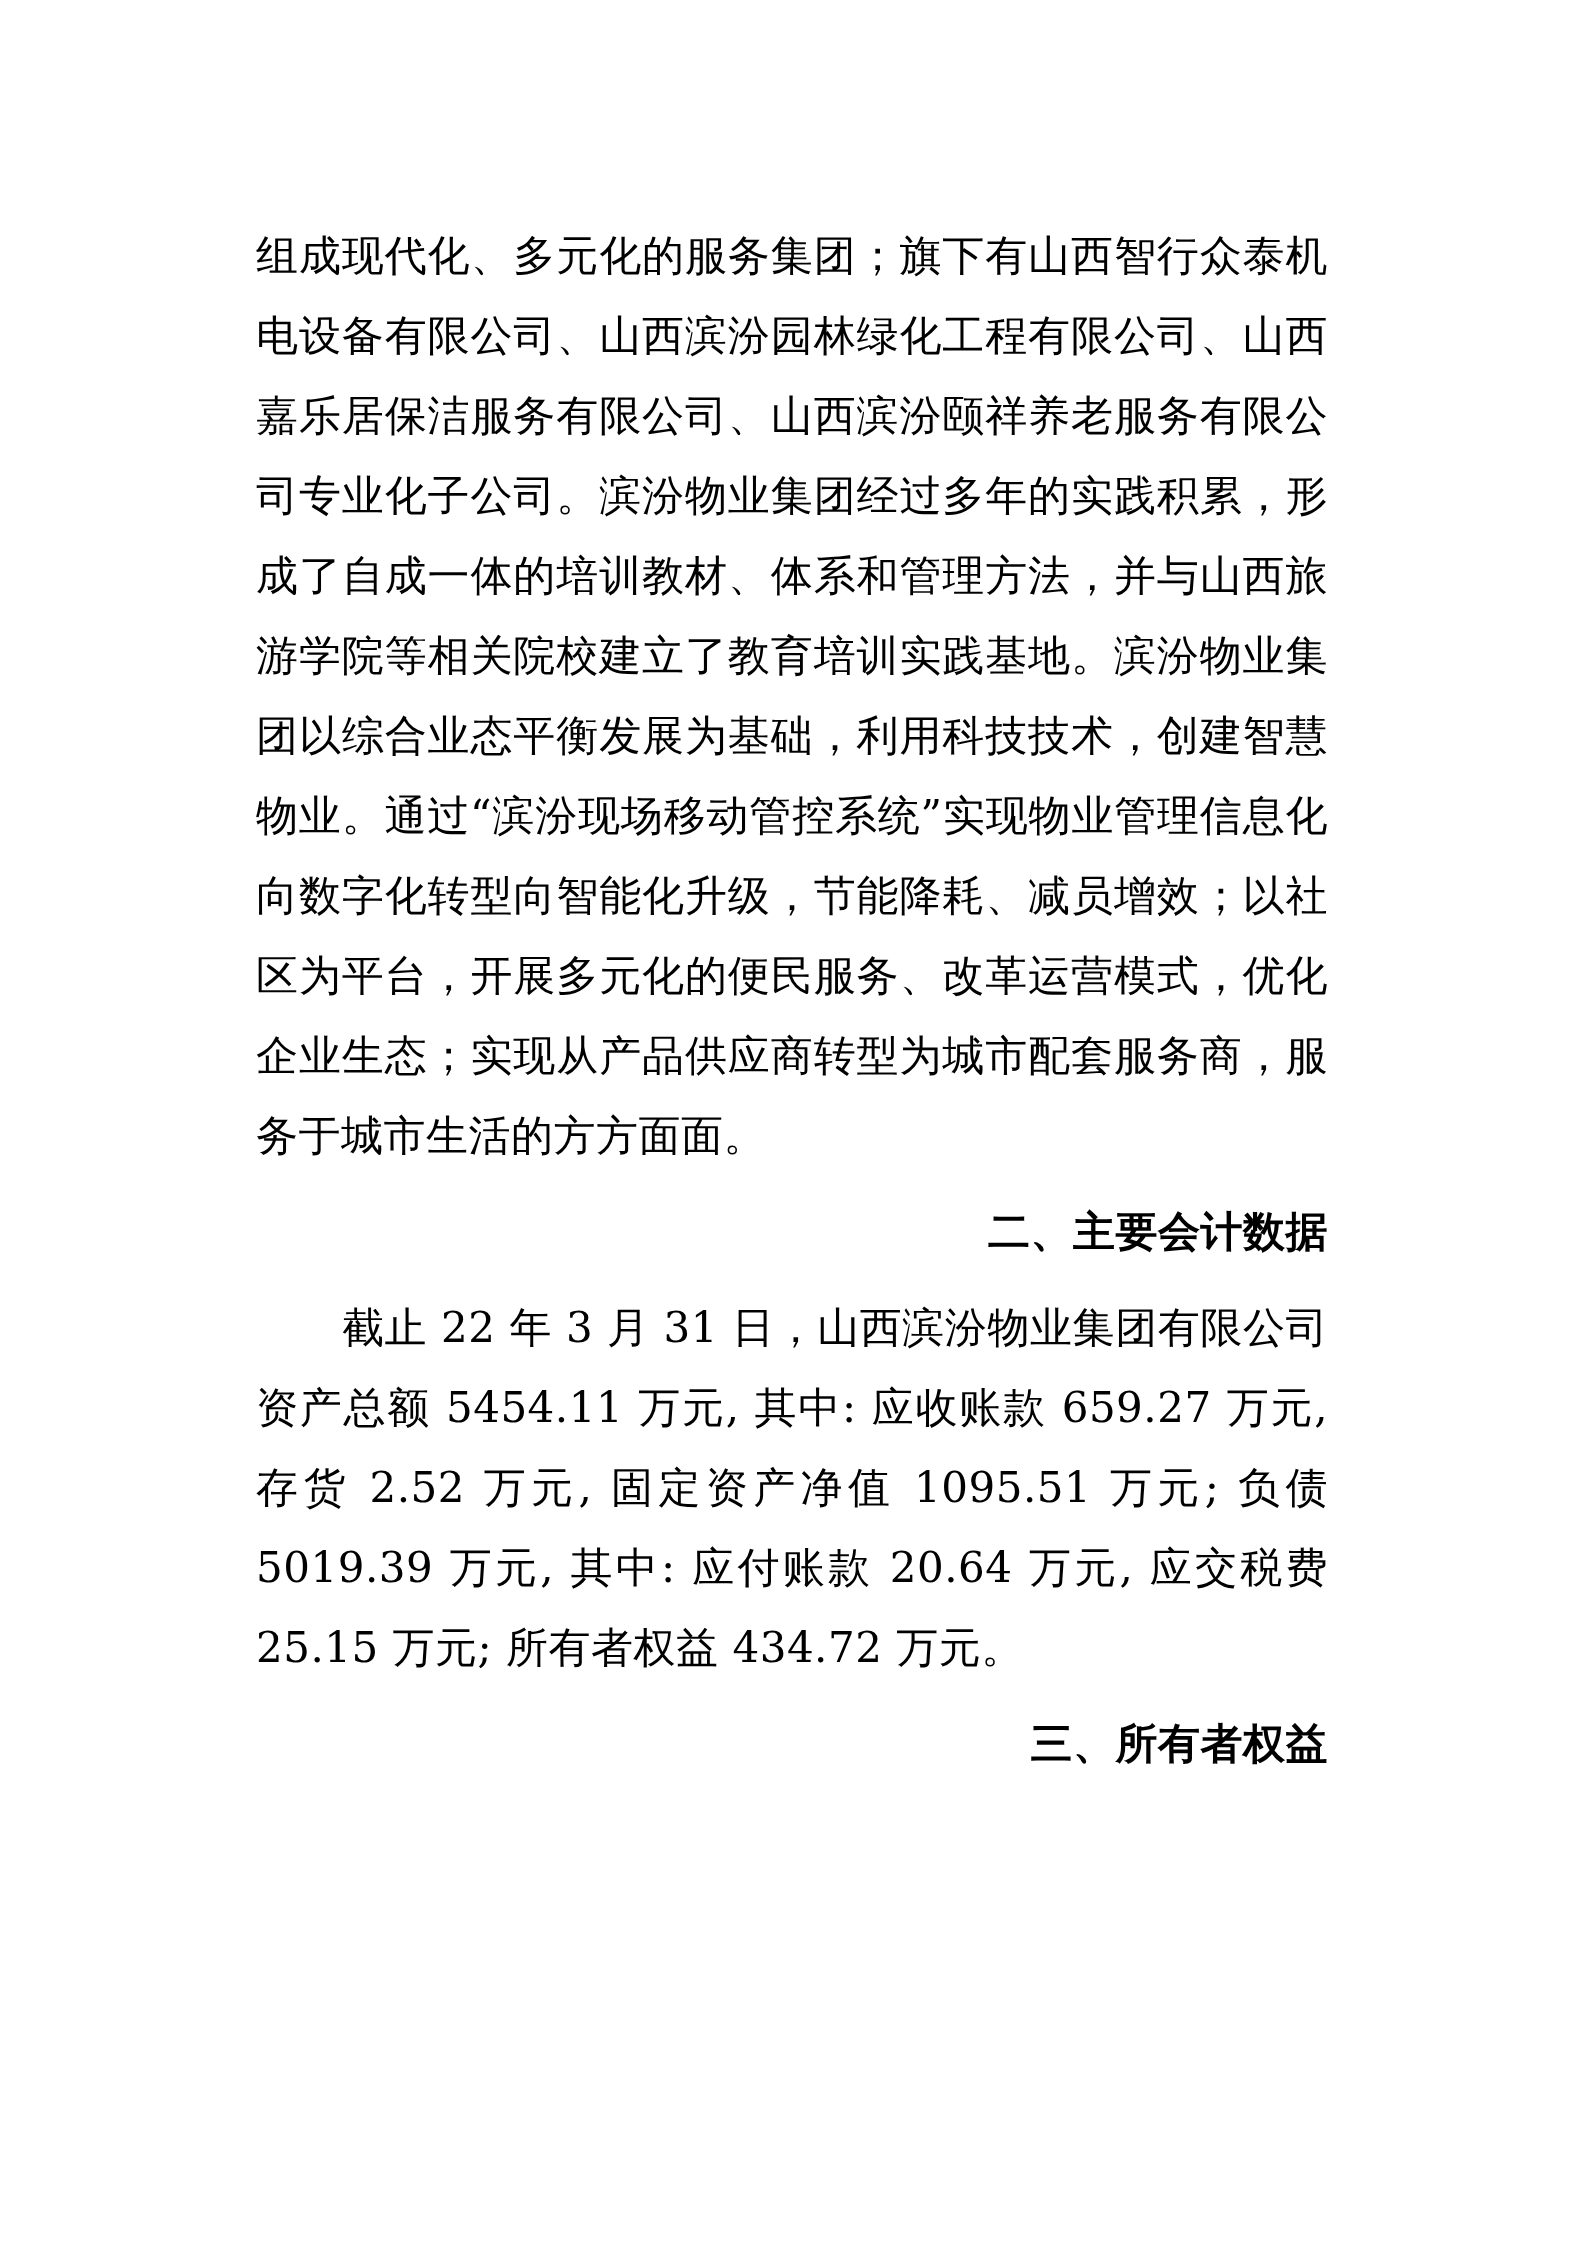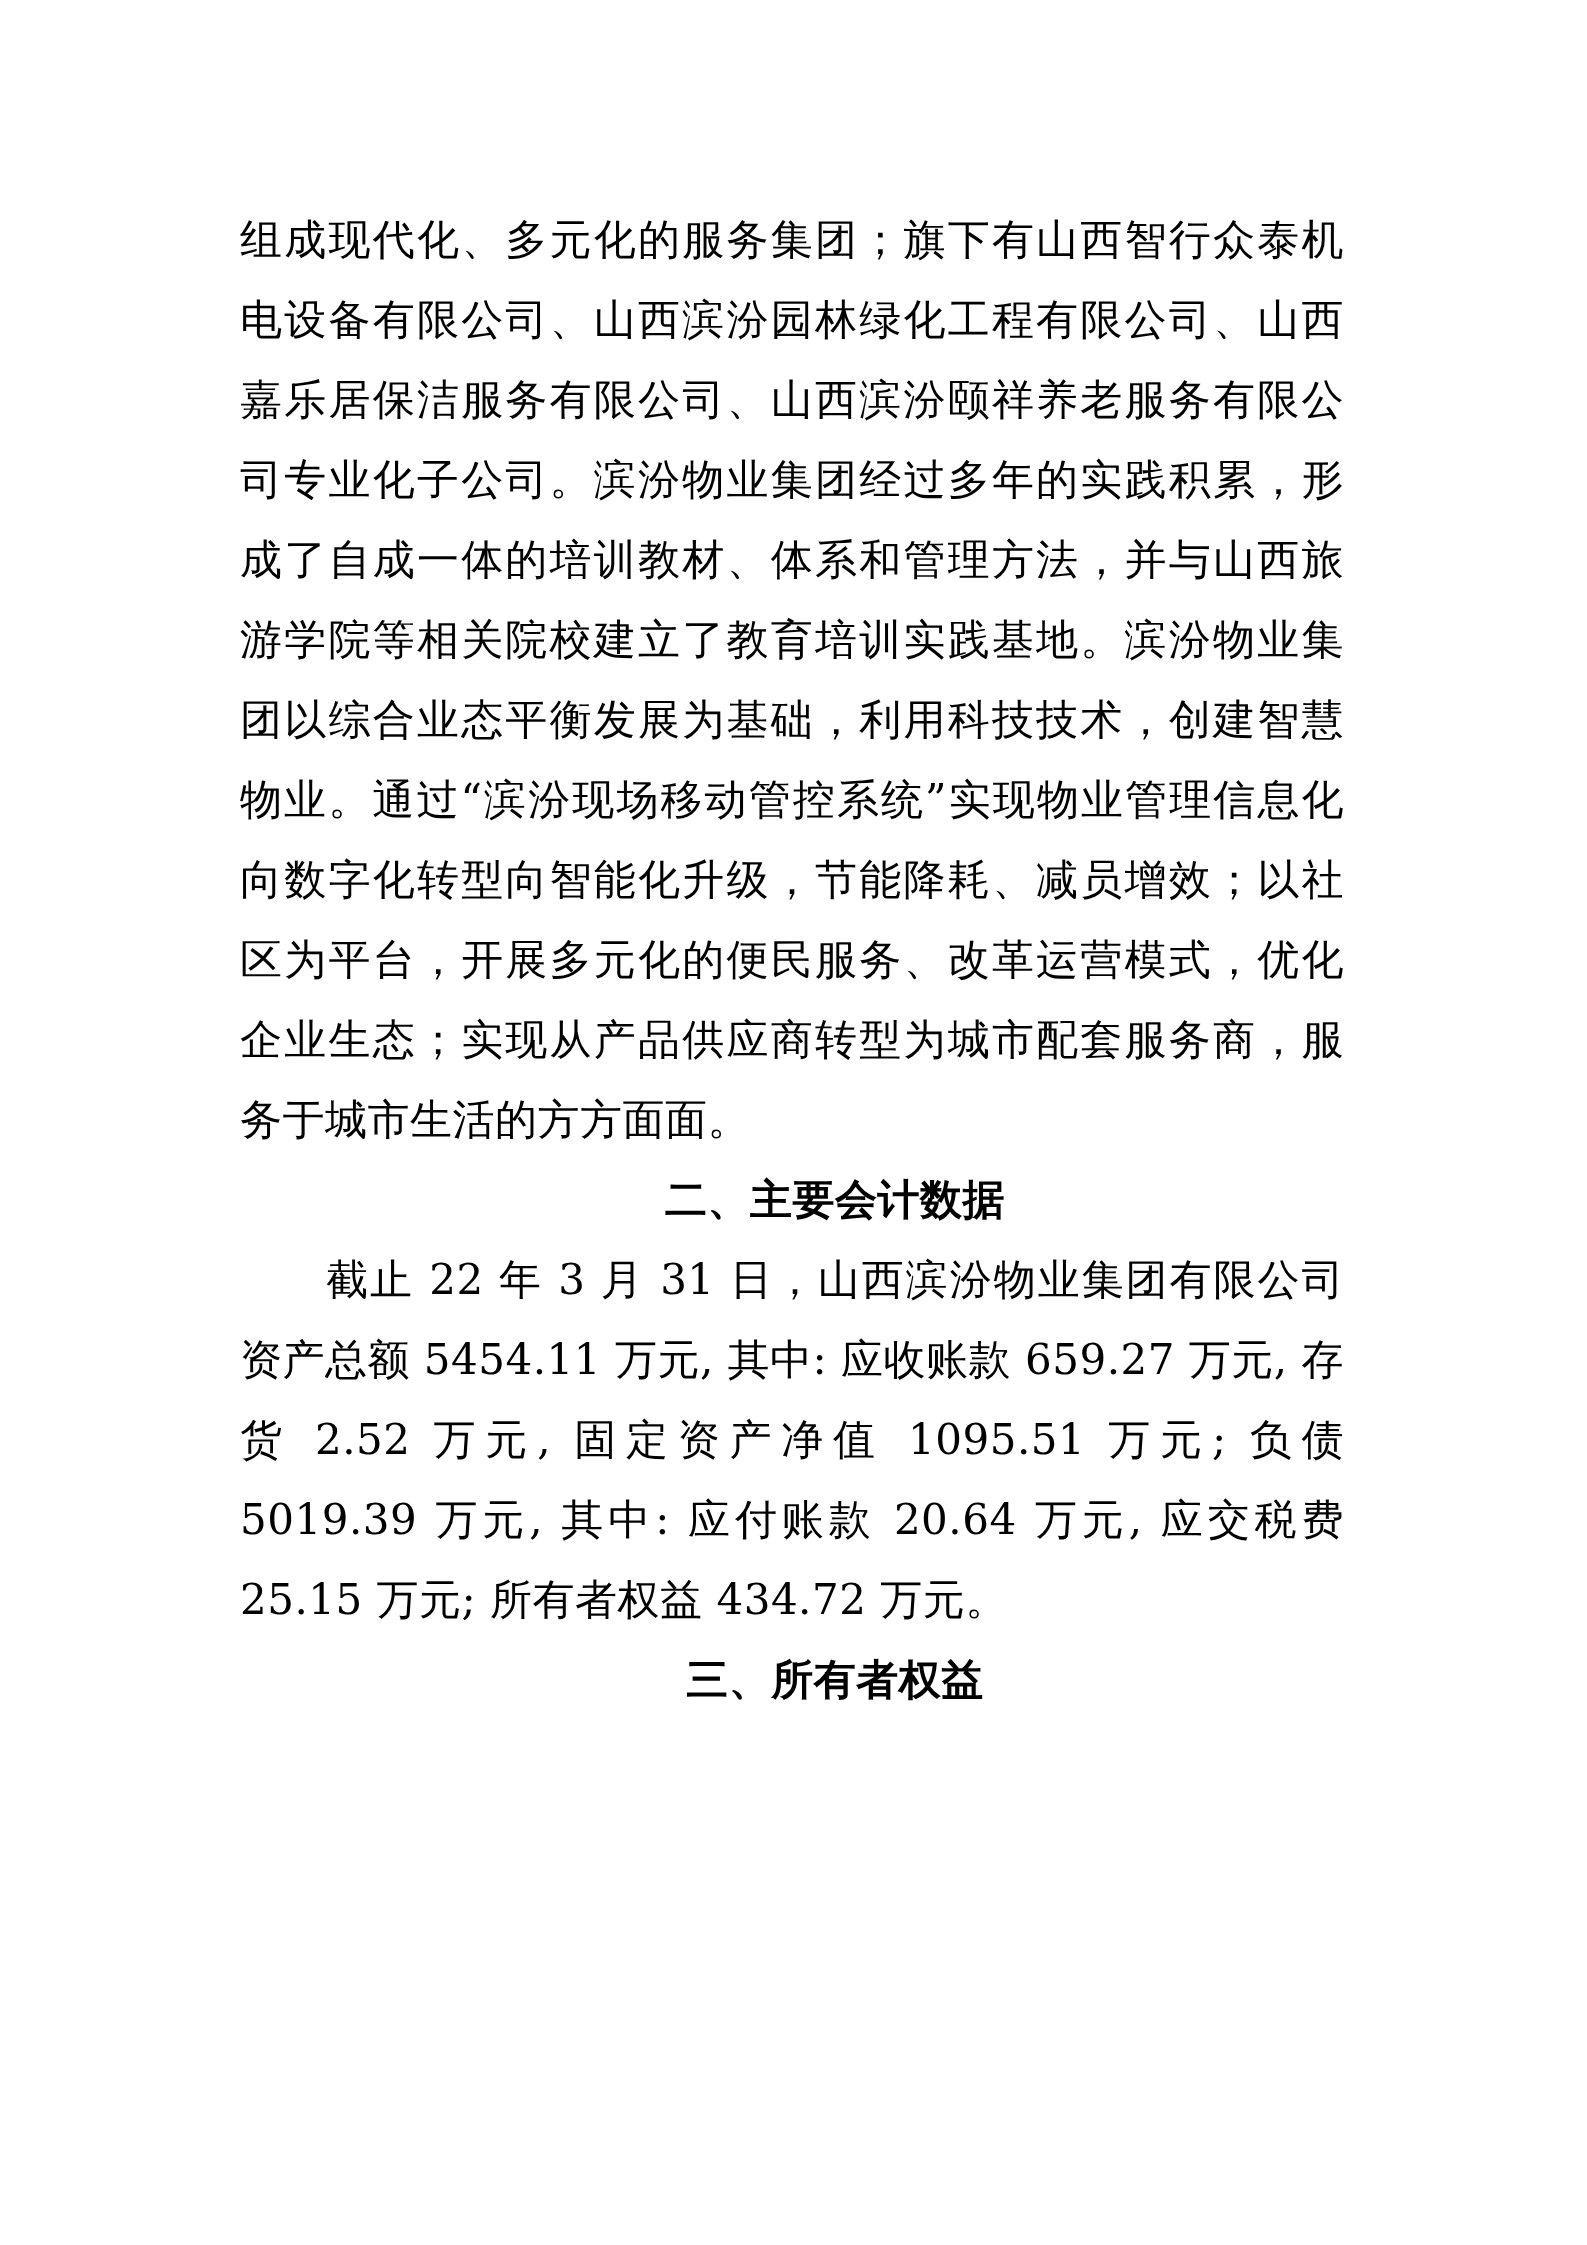--- a/index.html
+++ b/index.html
@@ -21,31 +21,31 @@
     width: 1104px;
     color: #000000;
     font-family: "DejaVu Serif", "Liberation Serif", serif;
     font-size: 42px;
     line-height: 80px;
     text-align: justify;
     text-justify: inter-character;
     letter-spacing: 0.5px;
   }
   .doc-content p {
-    margin: 0;
+    margin: 16px;
     padding: 0;
   }
   .para.indent {
     text-indent: 86px;
   }
   .heading {
     font-family: "DejaVu Sans", "Liberation Sans", sans-serif;
     font-weight: 700;
     text-indent: 86px;
-    text-align: center;
+    text-align: right;
   }
 </style>
 </head>
 <body>
 
 <div class="page">
   <div class="doc-content">
       <p class="para">组成现代化、多元化的服务集团；旗下有山西智行众泰机电设备有限公司、山西滨汾园林绿化工程有限公司、山西嘉乐居保洁服务有限公司、山西滨汾颐祥养老服务有限公司专业化子公司。滨汾物业集团经过多年的实践积累，形成了自成一体的培训教材、体系和管理方法，并与山西旅游学院等相关院校建立了教育培训实践基地。滨汾物业集团以综合业态平衡发展为基础，利用科技技术，创建智慧物业。通过“滨汾现场移动管控系统”实现物业管理信息化向数字化转型向智能化升级，节能降耗、减员增效；以社区为平台，开展多元化的便民服务、改革运营模式，优化企业生态；实现从产品供应商转型为城市配套服务商，服务于城市生活的方方面面。</p>
       <p class="heading indent">二、主要会计数据</p>
       <p class="para indent">截止 22 年 3 月 31 日，山西滨汾物业集团有限公司资产总额 5454.11 万元, 其中: 应收账款 659.27 万元, 存货 2.52 万元, 固定资产净值 1095.51 万元; 负债 5019.39 万元, 其中: 应付账款 20.64 万元, 应交税费 25.15 万元; 所有者权益 434.72 万元。</p>

